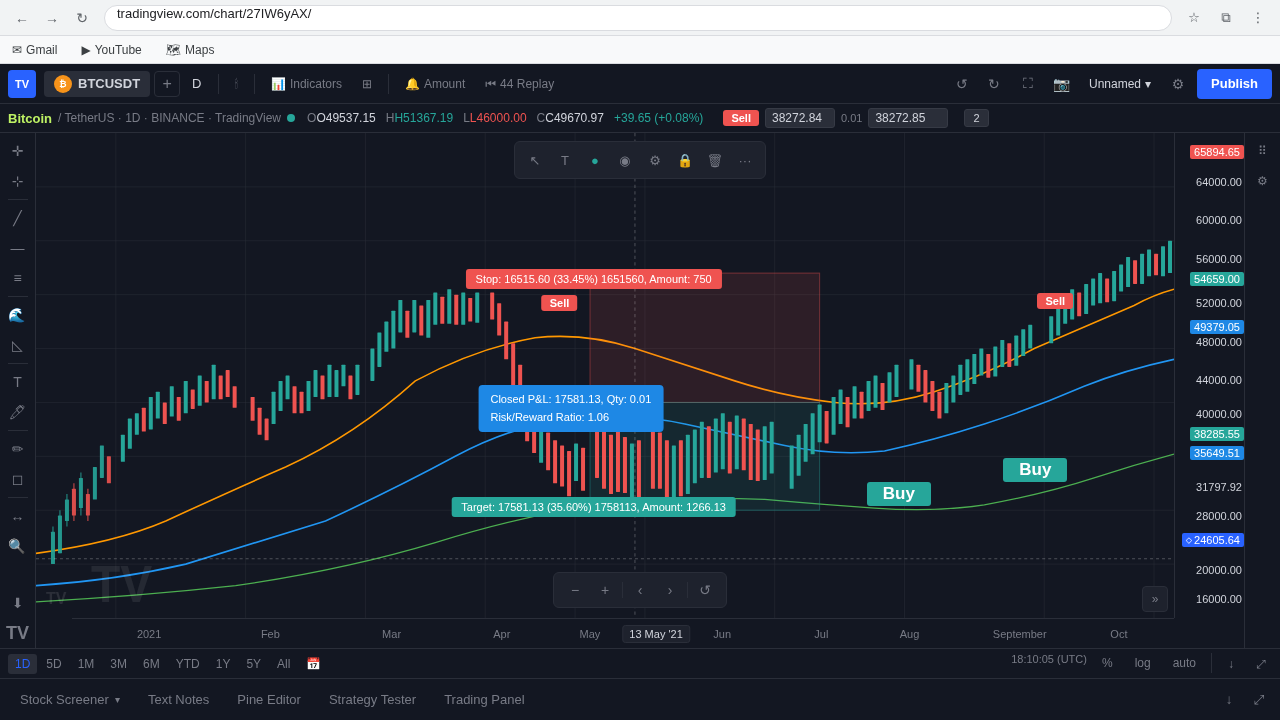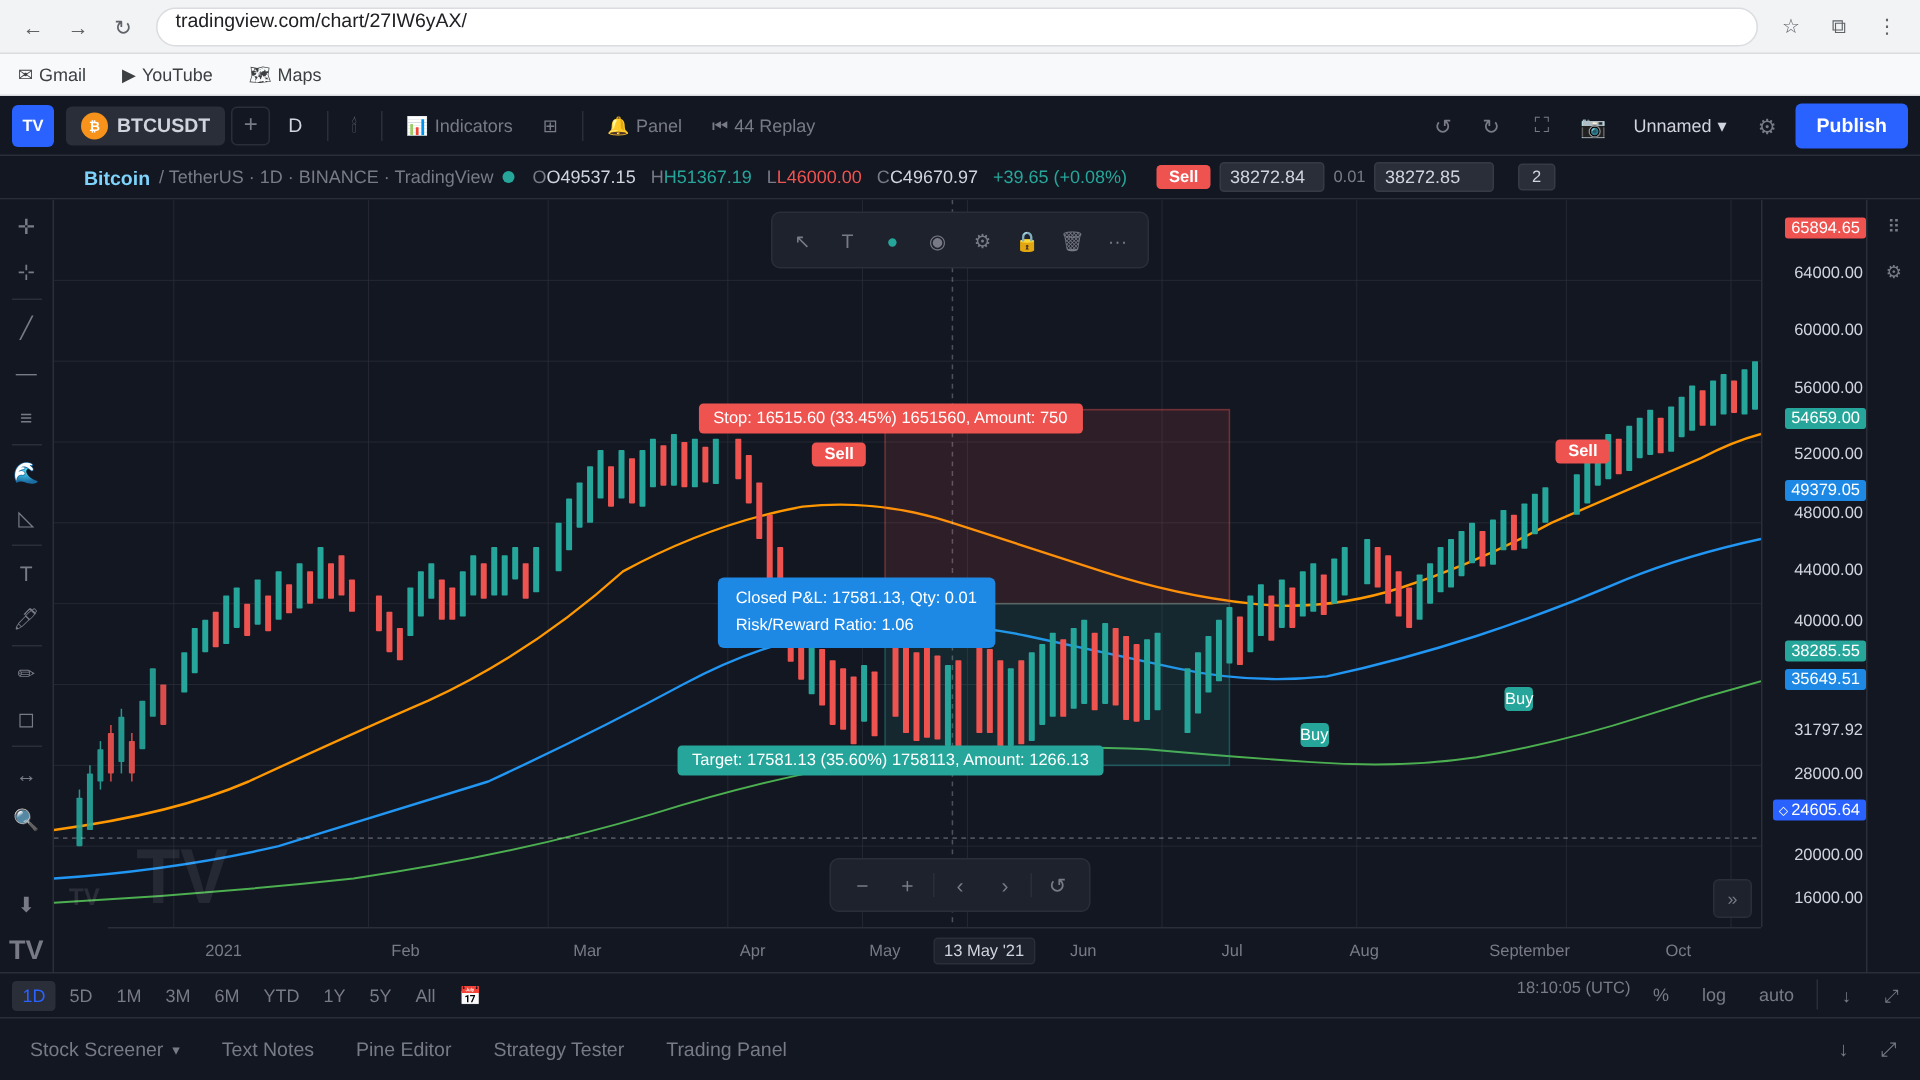--- a/index.html
+++ b/index.html
@@ -66,21 +66,21 @@
     .dt-btn { width: 28px; height: 28px; background: transparent; border: none; color: #787b86; cursor: pointer; border-radius: 4px; display: flex; align-items: center; justify-content: center; font-size: 13px; }
 
     
     .price-axis { position: absolute; right: 0; top: 0; bottom: 30px; width: 70px; background: #131722; border-left: 1px solid #2a2e39; }
 
     
     .chart-svg-container { position: absolute; top: 0; left: 0; right: 70px; bottom: 30px; }
 
     
     .sell-label { position: absolute; background: #ef5350; color: #fff; padding: 2px 8px; border-radius: 3px; font-size: 11px; font-weight: 600; }
-    .buy-label { position: absolute; background: #26a69a; color: #fff; padding: 2px 0; border-radius: 3px; font-size: 11px; font-weight: 400; }
+    .buy-label { position: absolute; background: #26a69a; color: #fff; padding: 2px 16px; border-radius: 3px; font-size: 17px; font-weight: 700; }
     .stop-box { position: absolute; background: #ef5350; color: #fff; padding: 4px 10px; border-radius: 3px; font-size: 11px; }
     .target-box { position: absolute; background: #26a69a; color: #fff; padding: 4px 10px; border-radius: 3px; font-size: 11px; }
     .pnl-box { position: absolute; background: #1e88e5; color: #fff; padding: 6px 12px; border-radius: 4px; font-size: 11px; line-height: 1.6; }
 
     
     .price-label { position: absolute; right: 2px; background: transparent; color: #d1d4dc; font-size: 11px; transform: translateY(-50%); }
     .price-label-highlight { position: absolute; right: 0; background: #ef5350; color: #fff; padding: 1px 4px; font-size: 11px; transform: translateY(-50%); border-radius: 2px; }
     .price-label-green { position: absolute; right: 0; background: #26a69a; color: #fff; padding: 1px 4px; font-size: 11px; transform: translateY(-50%); border-radius: 2px; }
     .price-label-blue { position: absolute; right: 0; background: #1e88e5; color: #fff; padding: 1px 4px; font-size: 11px; transform: translateY(-50%); border-radius: 2px; }
     .price-label-current { position: absolute; right: 0; background: #2962ff; color: #fff; padding: 1px 4px; font-size: 11px; transform: translateY(-50%); border-radius: 2px; display: flex; align-items: center; gap: 2px; }
@@ -174,21 +174,21 @@
     <button class="toolbar-btn">
       <span>📊</span>
       <span>Indicators</span>
     </button>
     <button class="toolbar-btn">
       <span>⊞</span>
     </button>
     <div class="toolbar-divider"></div>
     <button class="toolbar-btn">
       <span>🔔</span>
-      <span>Panel</span>
+      <span>Amount</span>
     </button>
     <button class="toolbar-btn">
       <span>⏮</span>
       <span>44 Replay</span>
     </button>
     <div class="toolbar-spacer"></div>
     <div class="undo-redo">
       <button class="settings-icon-btn">↺</button>
       <button class="settings-icon-btn">↻</button>
     </div>
@@ -197,21 +197,21 @@
     <button class="named-btn">
       <span>Unnamed</span>
       <span>▾</span>
     </button>
     <button class="settings-icon-btn">⚙</button>
     <button class="publish-btn">Publish</button>
   </div>
 
   <div class="chart-info-bar">
     <span class="chart-title">
-      <span style="color:#7dd3fc;margin-left:48px;">Bitcoin</span>
+      <span style="color:#bef264;">Bitcoin</span>
       <span style="color:#787b86; font-size:12px; font-weight:normal;"> / TetherUS · 1D · BINANCE · TradingView</span>
       <span class="price-dot"></span>
     </span>
     <div class="ohlc-data">
       <span><span class="ohlc-label">O</span><span>O49537.15</span></span>
       <span><span class="ohlc-label">H</span><span style="color:#26a69a;">H51367.19</span></span>
       <span><span class="ohlc-label">L</span><span style="color:#ef5350;">L46000.00</span></span>
       <span><span class="ohlc-label">C</span><span>C49670.97</span></span>
       <span class="change-val">+39.65 (+0.08%)</span>
     </div>

